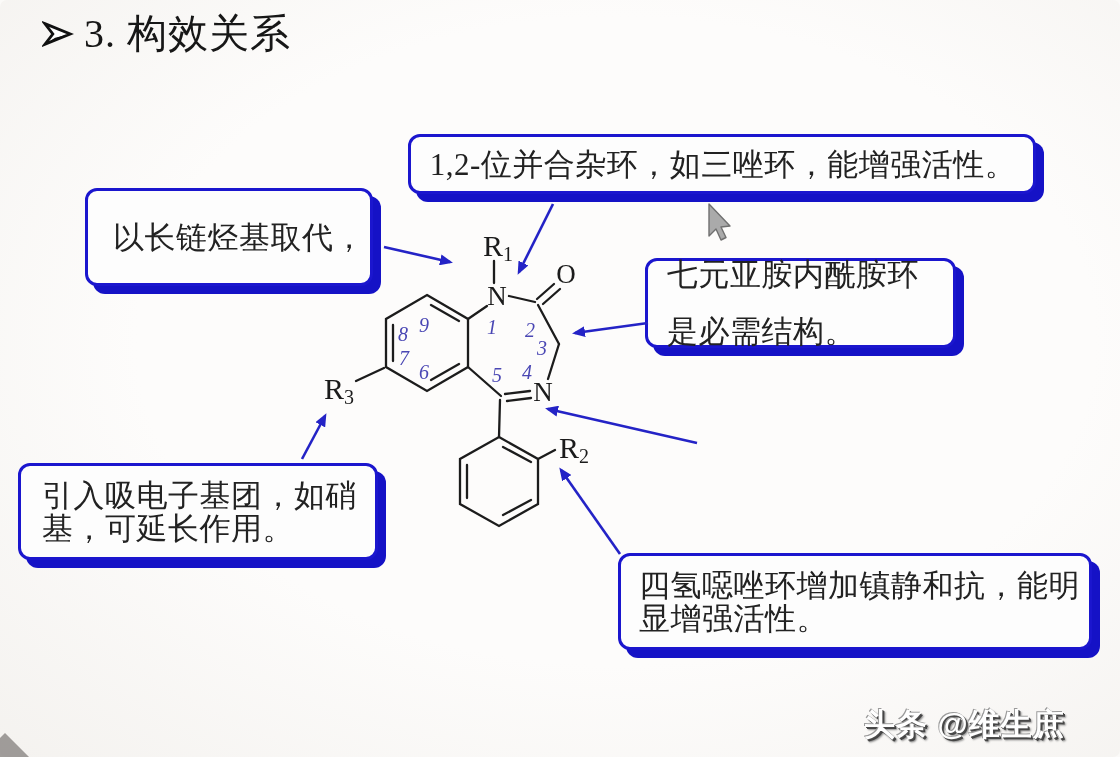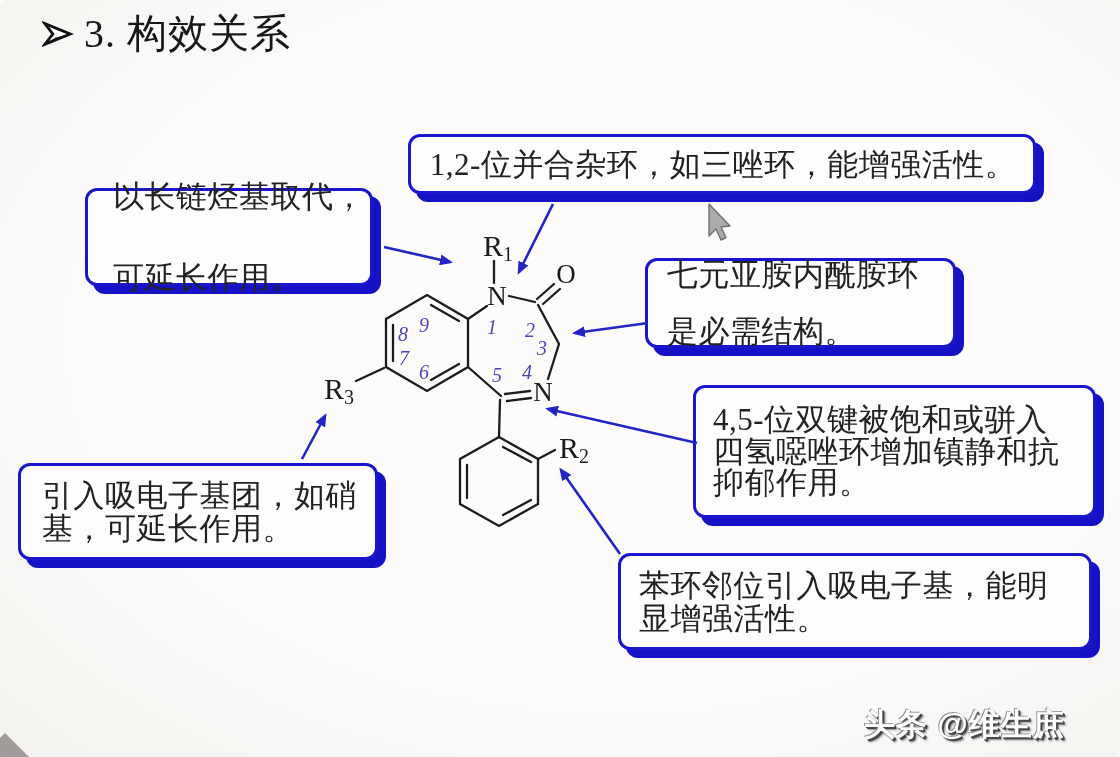--- a/index.html
+++ b/index.html
@@ -64,41 +64,35 @@
     </svg>
     <span>3. 构效关系</span>
   </div>
 
   <div class="callout" id="c1">
     <div class="cline">1,2-位并合杂环，如三唑环，能增强活性。</div>
   </div>
 
   <div class="callout" id="c2">
     <div class="cline">以长链烃基取代，</div>
-    <div class="cline">可延长作用。</div>
   </div>
 
   <div class="callout" id="c3">
     <div class="cline">七元亚胺内酰胺环</div>
     <div class="cline">是必需结构。</div>
   </div>
 
-  <div class="callout" id="c4">
-    <div class="cline">4,5-位双键被饱和或骈入</div>
-    <div class="cline">四氢噁唑环增加镇静和抗</div>
-    <div class="cline">抑郁作用。</div>
-  </div>
 
   <div class="callout" id="c5">
     <div class="cline">引入吸电子基团，如硝</div>
     <div class="cline">基，可延长作用。</div>
   </div>
 
   <div class="callout" id="c6">
-    <div class="cline">苯环邻位引入吸电子基，能明</div>
+    <div class="cline">四氢噁唑环增加镇静和抗，能明</div>
     <div class="cline">显增强活性。</div>
   </div>
 
   <svg class="overlay" width="1120" height="757" viewBox="0 0 1120 757">
     <defs>
       <marker id="ah" markerWidth="13" markerHeight="11" refX="10" refY="5.5" orient="auto" markerUnits="userSpaceOnUse">
         <path d="M0,0 L13,5.5 L0,11 Z" fill="#2423c6"></path>
       </marker>
     </defs>
 

